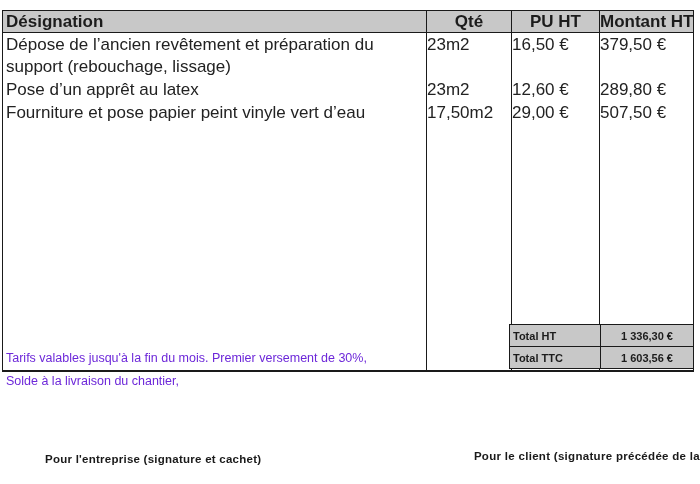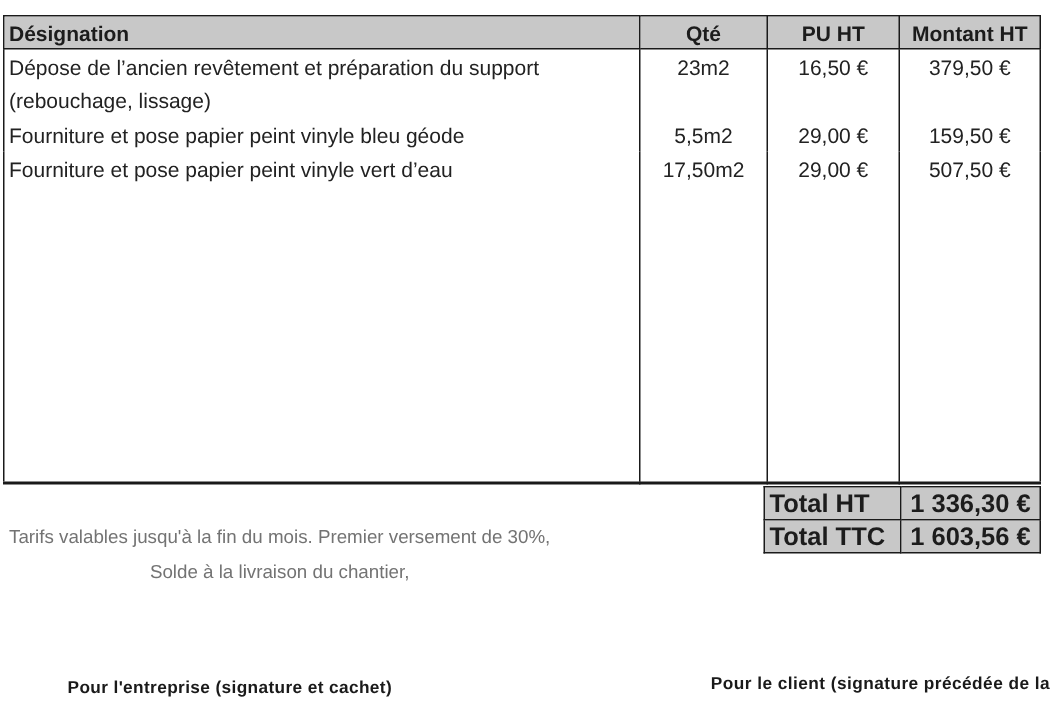--- a/index.html
+++ b/index.html
@@ -9,24 +9,24 @@
     position: relative;
     font-family: "Liberation Sans", "DejaVu Sans", sans-serif;
     color: #222222;
     overflow: hidden;
   }
   .page { position: absolute; inset: 0; background: #ffffff; }
 
   
   table.main {
     position: absolute; left: 2px; top: 10px;
-    width: 691px; height: 313px;
+    width: 691px; height: 362px;
     border-collapse: collapse;
     table-layout: fixed;
-    font-size: 14px;
+    font-size: 17px;
   }
   table.main th {
     background: #c8c8c8;
     border: 1.5px solid #1a1a1a;
     font-weight: bold;
     height: 22px;
     line-height: 20px;
     color: #1c1c1c;
     white-space: nowrap;
     overflow: hidden;
@@ -35,51 +35,51 @@
   table.main th.h-center { text-align: center; margin-left: 36px; }
   table.main td {
     border-left: 1.5px solid #1a1a1a;
     border-right: 1.5px solid #1a1a1a;
     vertical-align: top;
     line-height: 22px;
     padding-top: 1px;
   }
   table.main { border: 1.5px solid #1a1a1a; border-bottom: 2px solid #1a1a1a; }
   td.c-designation { text-align: left; padding-left: 3px; padding-right: 4px; }
-  td.c-num { text-align: center; white-space: nowrap; }
+  td.c-num { white-space: nowrap; }
   tr.row-tall td { height: 45px; }
   tr.row-std td { height: 23px; }
   tr.row-last td { height: 22px; }
   tr.filler td { height: auto; }
 
   
   table.totals {
     position: absolute; left: 509px; top: 324px;
     width: 184px;
     border-collapse: collapse;
     table-layout: fixed;
-    font-size: 17px;
+    font-size: 11px;
   }
   table.totals th, table.totals td {
     background: #c8c8c8;
     border: 1.5px solid #1a1a1a;
     font-weight: bold;
     height: 22px;
     line-height: 20px;
     color: #1c1c1c;
     white-space: nowrap;
     overflow: hidden;
   }
   table.totals th { text-align: left; padding-left: 3px; }
   table.totals td { text-align: center; }
 
   
   .notes {
     position: absolute; left: 6px; top: 347px;
-    font-size: 12.5px; line-height: 23px; color: #737373; text-align: center;
+    font-size: 12.5px; line-height: 23px; color: #6d28d9;
   }
 
   
   .sig-left {
     position: absolute; left: 17px; top: 453px;
     font-size: 11.5px; font-weight: bold; letter-spacing: 0.25px;
     color: #1a1a1a; white-space: nowrap; padding-left: 28px;
   }
   .sig-right {
     position: absolute; left: 395px; top: 450px; width: 305px;
@@ -108,24 +108,24 @@
       </tr>
     </thead>
     <tbody>
       <tr class="row-tall">
         <td class="c-designation">Dépose de l’ancien revêtement et préparation du support (rebouchage, lissage)</td>
         <td class="c-num">23m2</td>
         <td class="c-num">16,50 €</td>
         <td class="c-num">379,50 €</td>
       </tr>
       <tr class="row-std">
-        <td class="c-designation">Fourniture et pose papier peint vinyle bleu géode</td>
-        <td class="c-num">5,5m2</td>
-        <td class="c-num">29,00 €</td>
-        <td class="c-num">159,50 €</td>
+        <td class="c-designation">Pose d’un apprêt au latex</td>
+        <td class="c-num">23m2</td>
+        <td class="c-num">12,60 €</td>
+        <td class="c-num">289,80 €</td>
       </tr>
       <tr class="row-last">
         <td class="c-designation">Fourniture et pose papier peint vinyle vert d’eau</td>
         <td class="c-num">17,50m2</td>
         <td class="c-num">29,00 €</td>
         <td class="c-num">507,50 €</td>
       </tr>
       <tr class="filler">
         <td></td>
         <td></td>

